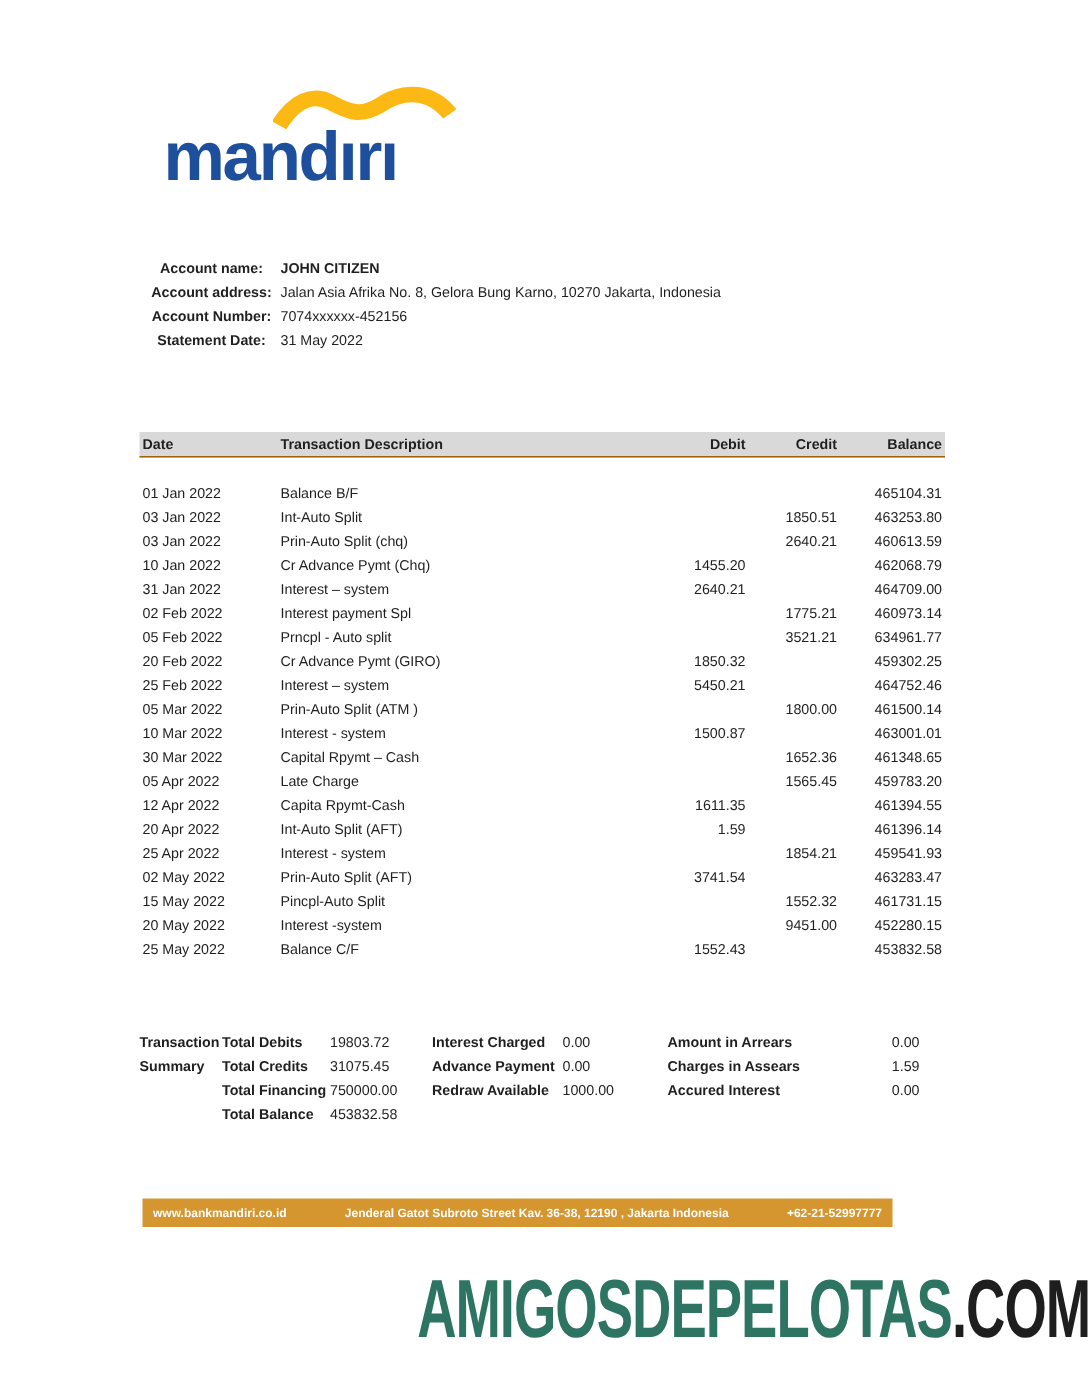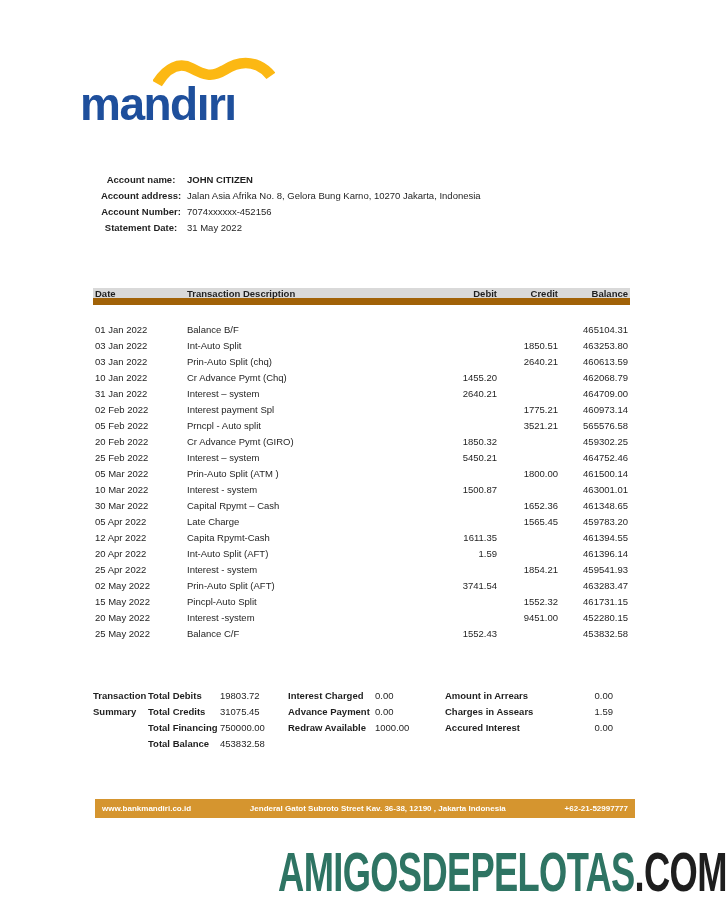--- a/index.html
+++ b/index.html
@@ -8,21 +8,21 @@
     position: relative;
     width: 728px;
     height: 917px;
     background: #ffffff;
     font-family: "Liberation Sans", sans-serif;
     color: #1f1f1f;
     overflow: hidden;
   }
 
   
-  .logo { position: absolute; left: 80px; top: 55px; width: 200px; height: 78px; }
+  .logo { position: absolute; left: 109px; top: 55px; width: 200px; height: 78px; }
   .logo-wave { position: absolute; left: 73px; top: 0; width: 122px; height: 38px; }
   .logo-text {
     position: absolute; left: 0; top: 26px;
     font-size: 46px; font-weight: bold; line-height: 1;
     letter-spacing: -1.5px;
     color: var(--logo-blue, #1e4f9c);
   }
 
   
   .account { position: absolute; left: 95px; top: 172px; width: 520px; font-size: 9.5px; }
@@ -32,21 +32,21 @@
   .account-value.strong { font-weight: bold; }
 
   
   .tx-table { position: absolute; left: 93px; top: 288px; width: 537px; font-size: 9.5px; }
   .tx-grid {
     display: grid;
     grid-template-columns: 94px 215px 97px 61px 1fr;
   }
   .tx-header {
     background: var(--header-gray, #d9d9d9);
-    border-bottom: 7px solid #a16207;
+    border-bottom: 1px solid #a16207;
     height: 17px;
     align-items: center;
     font-weight: bold;
   }
   .tx-body { margin-top: 17px; }
   .tx-row { line-height: 16px; }
   .cell-date { padding-left: 2px; }
   .cell-num, .head-num { text-align: right; padding-right: 2px; }
 
   
@@ -56,21 +56,21 @@
     grid-template-columns: 55px 72px 68px 87px 70px 100px 1fr;
     line-height: 16px;
   }
   .sum-head { font-weight: bold; }
   .sum-label { font-weight: bold; }
   .sum-value { font-weight: normal; }
   .sum-value.right { text-align: right; padding-right: 17px; }
 
   
   .footer-bar {
-    position: absolute; left: 95px; top: 799px; width: 540px; height: 19px;
+    position: absolute; left: 95px; top: 799px; width: 500px; height: 19px;
     background: var(--footer-orange, #d5952f);
     color: #ffffff; font-size: 8px; font-weight: bold;
     display: flex; align-items: center; justify-content: space-between;
     padding: 0 7px;
   }
 
   
   .watermark {
     position: absolute; right: 1px; top: 845px;
     font-size: 55px; line-height: 55px; font-weight: bold;
@@ -160,21 +160,21 @@
           <span>Interest payment Spl</span>
           <span class="cell-num"></span>
           <span class="cell-num">1775.21</span>
           <span class="cell-num">460973.14</span>
         </div>
         <div class="tx-grid tx-row">
           <span class="cell-date">05 Feb 2022</span>
           <span>Prncpl - Auto split</span>
           <span class="cell-num"></span>
           <span class="cell-num">3521.21</span>
-          <span class="cell-num">565576.58</span>
+          <span class="cell-num">634961.77</span>
         </div>
         <div class="tx-grid tx-row">
           <span class="cell-date">20 Feb 2022</span>
           <span>Cr Advance Pymt (GIRO)</span>
           <span class="cell-num">1850.32</span>
           <span class="cell-num"></span>
           <span class="cell-num">459302.25</span>
         </div>
         <div class="tx-grid tx-row">
           <span class="cell-date">25 Feb 2022</span>

